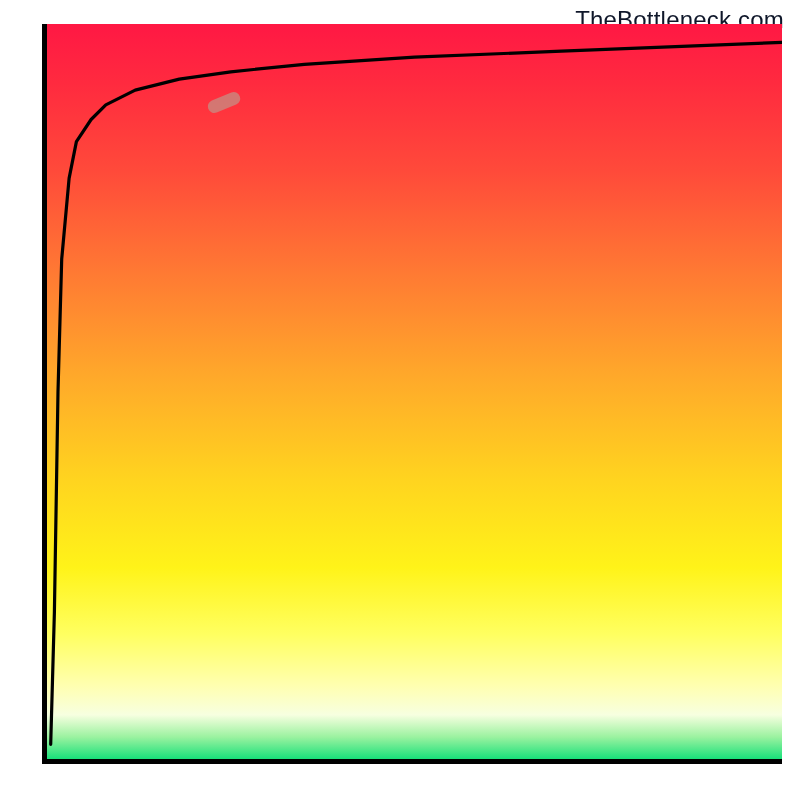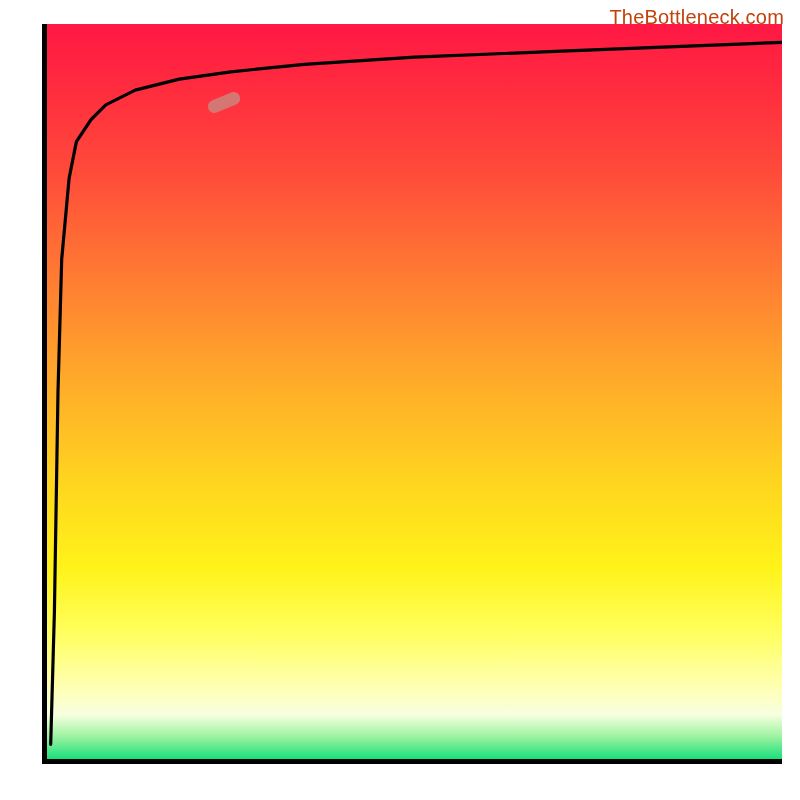--- a/index.html
+++ b/index.html
@@ -1,17 +1,17 @@
 <!DOCTYPE html>
 <html><head>
 <meta charset="utf-8">
 <style>
   html,body{margin:0;padding:0;width:800px;height:800px;background:#fff;font-family:Arial,Helvetica,sans-serif}
   .wrap{position:relative;width:800px;height:800px}
-  .attribution{position:absolute;top:6px;right:16px;font-size:20px;color:#c2410c;letter-spacing:.2px}
+  .attribution{position:absolute;top:6px;right:16px;font-size:24px;color:#0f172a;letter-spacing:.2px}
   
   .axis-left{position:absolute;left:42px;top:24px;width:5px;height:740px;background:#000}
   .axis-bottom{position:absolute;left:42px;top:759px;width:740px;height:5px;background:#000}
   .plot{position:absolute;left:47px;top:24px;width:735px;height:735px;overflow:hidden}
   .gradient{position:absolute;inset:0;
     background:linear-gradient(to bottom,
       #ff1844 0%,
       #ff2a3f 8%,
       #ff4a3a 20%,
       #ff7a33 34%,

